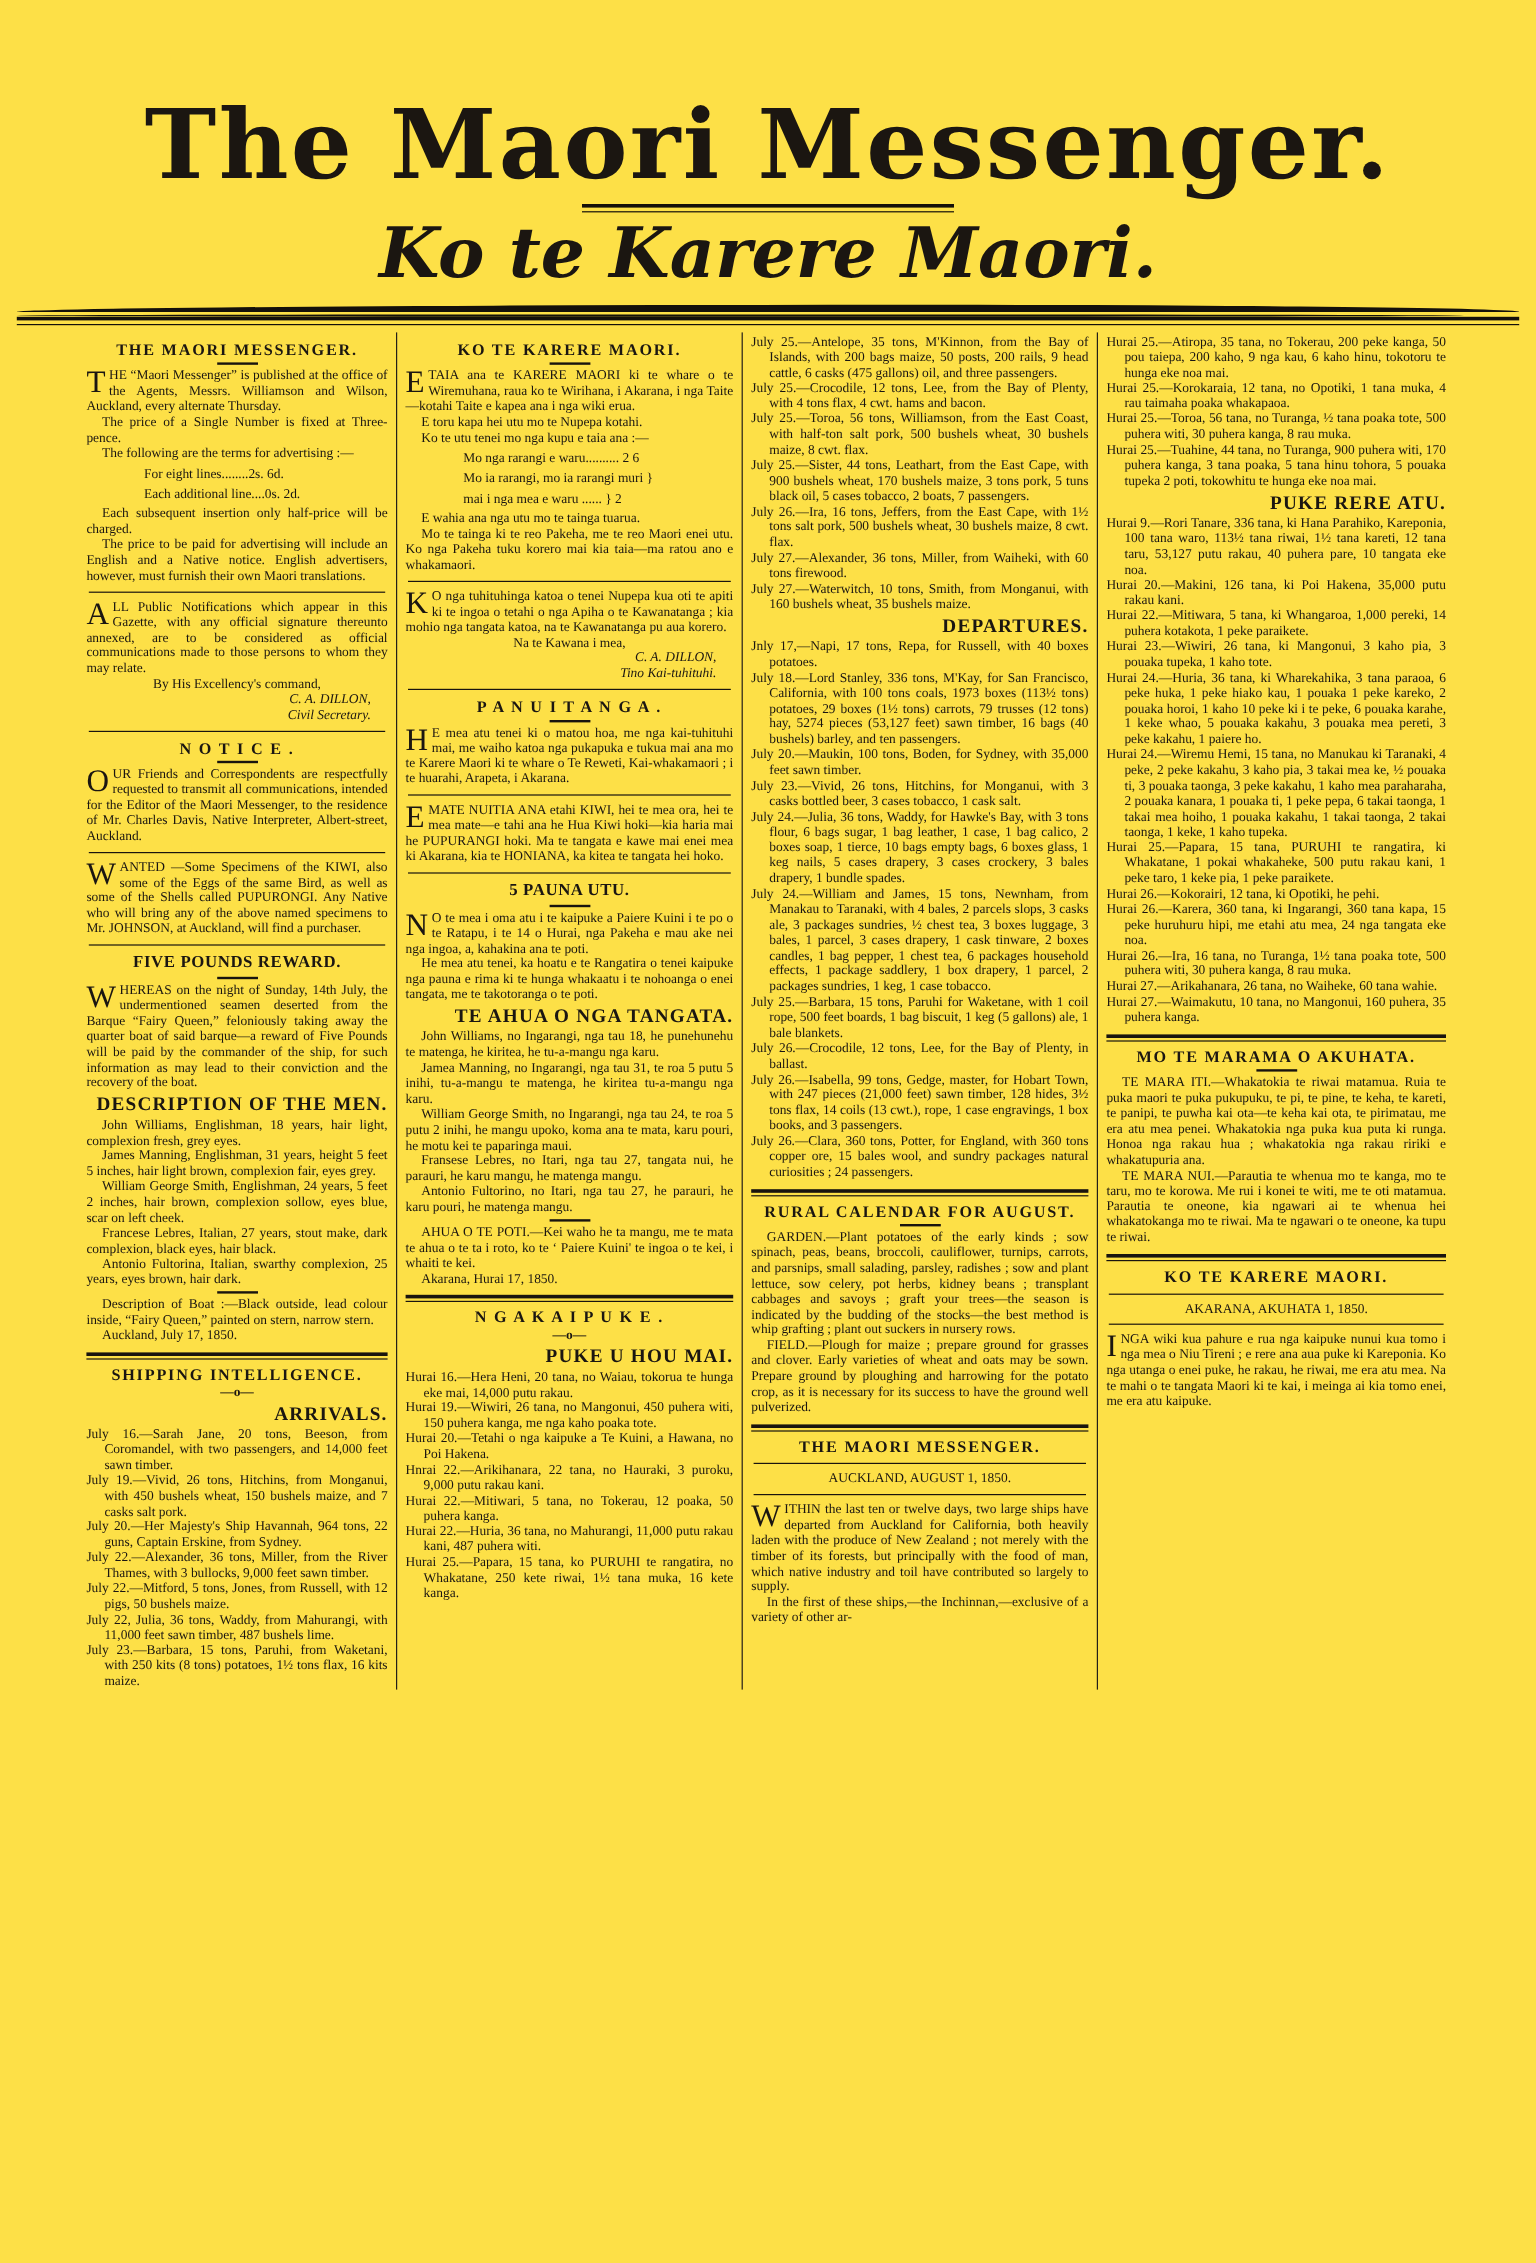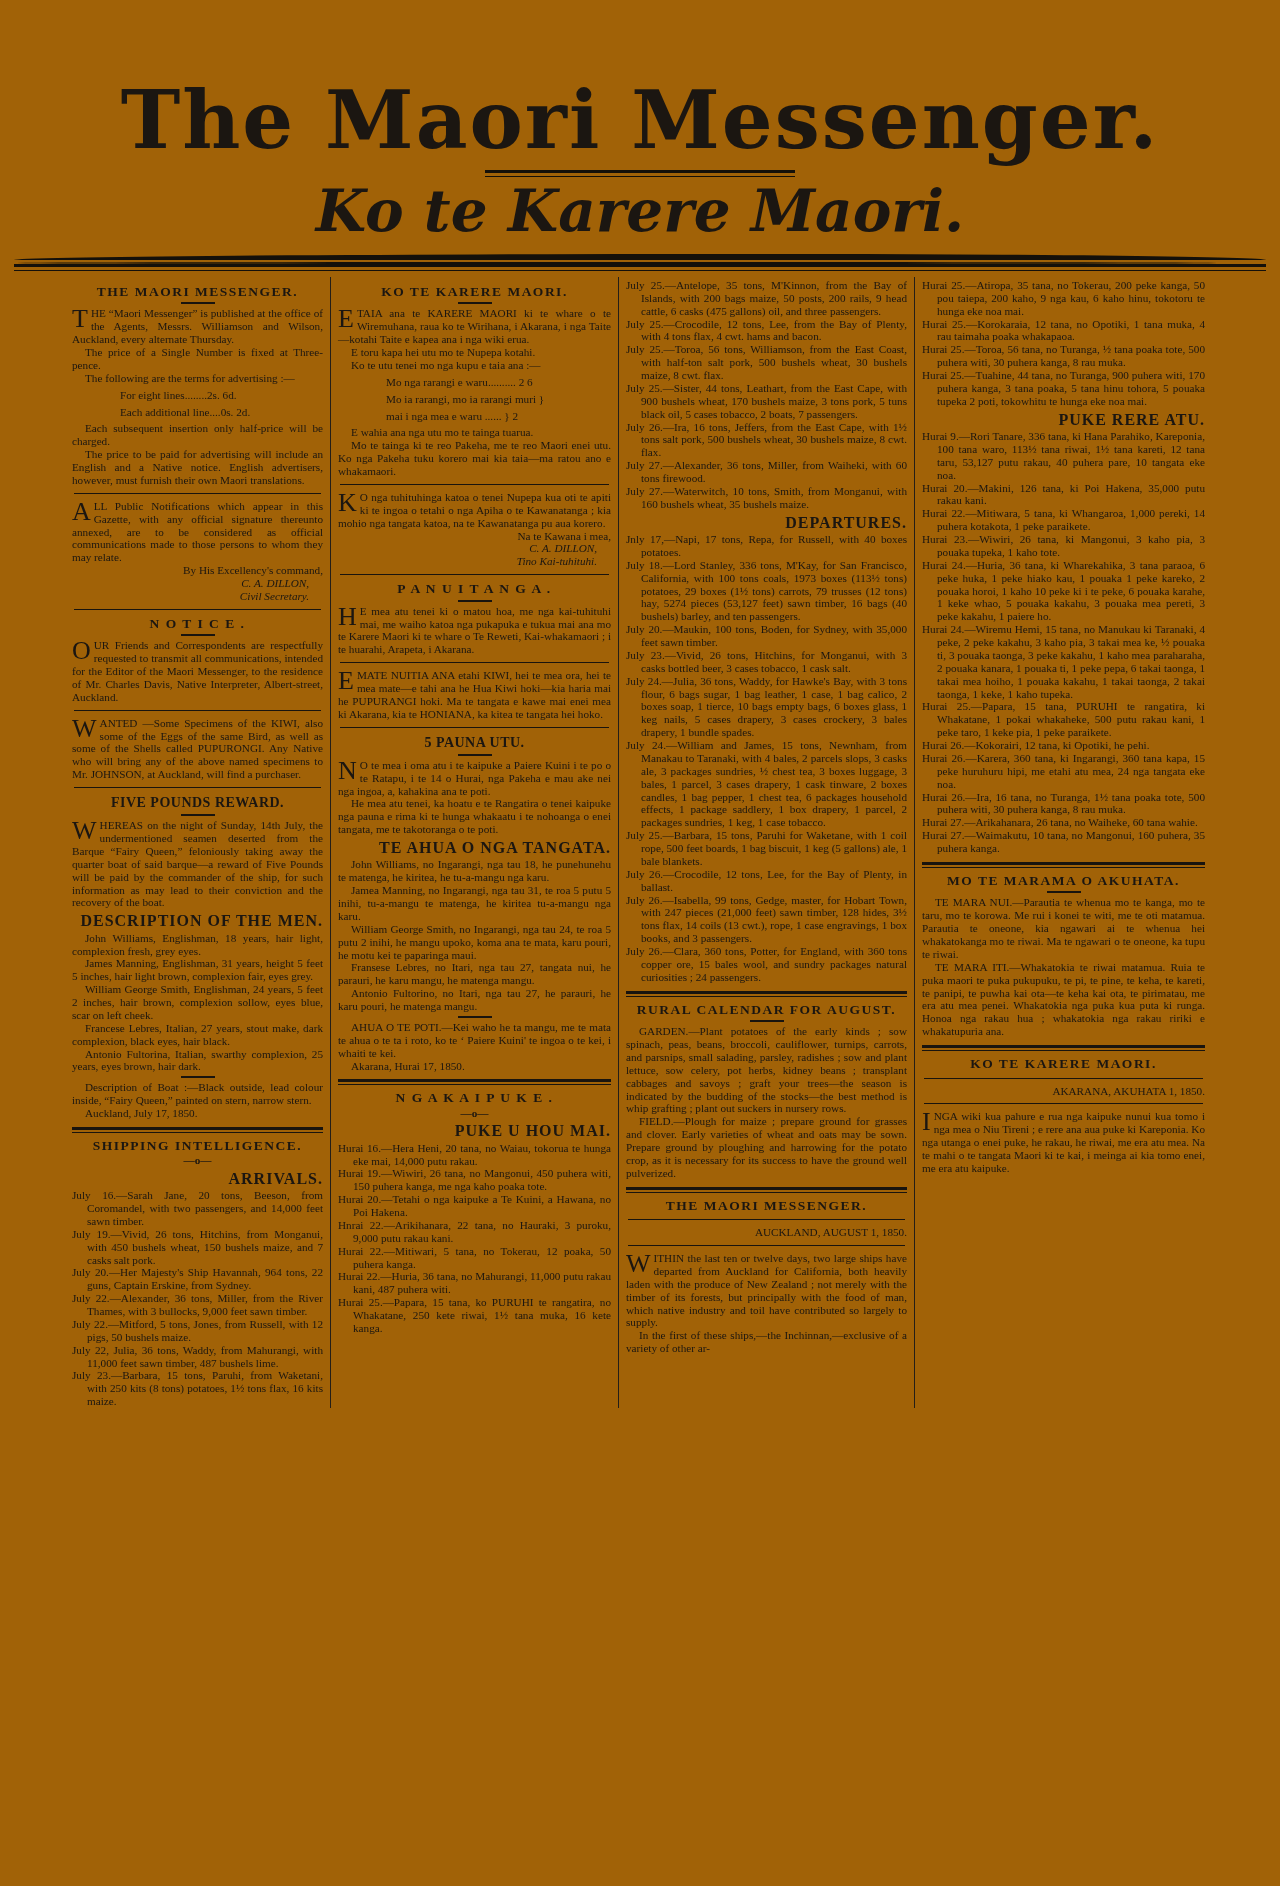--- a/index.html
+++ b/index.html
@@ -1,18 +1,18 @@
 <!DOCTYPE html>
 <html><head>
 <meta charset="utf-8">
 <style>
   html,body { margin:0; padding:0; background:#d8d4ca; }
   .page {
     width:1280px; height:1886px; margin:0 auto; position:relative;
-    background:#a16207; color:#1b1611; overflow:hidden;
+    background:#fde047; color:#1b1611; overflow:hidden;
     font-family:"Liberation Serif", serif;
   }
   .masthead { padding-top:78px; }
   .masthead-title {
     font-family:"DejaVu Serif", serif; font-weight:bold; font-size:80px;
     line-height:1.05; text-align:center; letter-spacing:2px; margin:0;
   }
   .title-rule { width:310px; margin:8px auto 4px; border-top:3px solid #151008; border-bottom:1px solid #151008; height:3px; }
   .masthead-sub {
     font-family:"DejaVu Serif", serif; font-style:italic; font-weight:bold;
@@ -26,21 +26,21 @@
   .head-rule { border-top:3px solid #14100a; border-bottom:1px solid #14100a; height:3px; margin:0 14px; }
 
   .columns { display:grid; grid-template-columns:265px 288px 296px 298px; width:1150px; margin:6px auto 0; }
   .col { padding:2px 7px 0; font-size:11.2px; line-height:1.15; text-align:justify; }
   .col + .col { border-left:1px solid #241f18; }
 
   .p   { margin:0; text-indent:13px; }
   .pd  { margin:0; }
   .pd::first-letter { float:left; font-size:26px; line-height:21px; padding:1px 3px 0 0; }
   .hang{ margin:0; padding-left:15px; text-indent:-15px; }
-  .c   { margin:0; text-align:right; }
+  .c   { margin:0; text-align:center; }
   .r   { margin:0; text-align:right; padding-right:14px;font-style:italic; }
   .tab { margin:4px; padding-left:44px; text-align:left; }
   .h1  { margin:5px 0 1px; text-align:center; font-weight:bold; font-size:13.5px; letter-spacing:1.5px; }
   .hb  { margin:7px 0 1px; text-align:center; font-weight:bold; font-size:14px; letter-spacing:0.5px; }
   .h2  { margin:3px 0 1px; text-align:right; font-weight:bold; font-size:16px; letter-spacing:1px; }
   .orn { text-align:center; margin:0; line-height:1.1; font-weight:bold; }
   .rule1 { border-top:1.5px solid #19140e; margin:6px 2px; }
   .rule2 { border-top:3px solid #19140e; border-bottom:1px solid #19140e; height:2px; margin:7px 0 5px; }
   .shortrule { width:34px; border-top:2px solid #19140e; margin:3px auto 3px; }
 </style>
@@ -198,22 +198,22 @@
         <p class="hang">Hurai 24.—Wiremu Hemi, 15 tana, no Manukau ki Taranaki, 4 peke, 2 peke kakahu, 3 kaho pia, 3 takai mea ke, ½ pouaka ti, 3 pouaka taonga, 3 peke kakahu, 1 kaho mea paraharaha, 2 pouaka kanara, 1 pouaka ti, 1 peke pepa, 6 takai taonga, 1 takai mea hoiho, 1 pouaka kakahu, 1 takai taonga, 2 takai taonga, 1 keke, 1 kaho tupeka.</p>
         <p class="hang">Hurai 25.—Papara, 15 tana, PURUHI te rangatira, ki Whakatane, 1 pokai whakaheke, 500 putu rakau kani, 1 peke taro, 1 keke pia, 1 peke paraikete.</p>
         <p class="hang">Hurai 26.—Kokorairi, 12 tana, ki Opotiki, he pehi.</p>
         <p class="hang">Hurai 26.—Karera, 360 tana, ki Ingarangi, 360 tana kapa, 15 peke huruhuru hipi, me etahi atu mea, 24 nga tangata eke noa.</p>
         <p class="hang">Hurai 26.—Ira, 16 tana, no Turanga, 1½ tana poaka tote, 500 puhera witi, 30 puhera kanga, 8 rau muka.</p>
         <p class="hang">Hurai 27.—Arikahanara, 26 tana, no Waiheke, 60 tana wahie.</p>
         <p class="hang">Hurai 27.—Waimakutu, 10 tana, no Mangonui, 160 puhera, 35 puhera kanga.</p>
         <div class="rule2"></div>
         <h3 class="h1">MO TE MARAMA O AKUHATA.</h3>
         <div class="shortrule"></div>
+        <p class="p">TE MARA ITI.—Whakatokia te riwai matamua. Ruia te puka maori te puka pukupuku, te pi, te pine, te keha, te kareti, te panipi, te puwha kai ota—te keha kai ota, te pirimatau, me era atu mea penei. Whakatokia nga puka kua puta ki runga. Honoa nga rakau hua ; whakatokia nga rakau ririki e whakatupuria ana.</p>
         <p class="p">TE MARA NUI.—Parautia te whenua mo te kanga, mo te taru, mo te korowa. Me rui i konei te witi, me te oti matamua. Parautia te oneone, kia ngawari ai te whenua hei whakatokanga mo te riwai. Ma te ngawari o te oneone, ka tupu te riwai.</p>
-        <p class="p">TE MARA ITI.—Whakatokia te riwai matamua. Ruia te puka maori te puka pukupuku, te pi, te pine, te keha, te kareti, te panipi, te puwha kai ota—te keha kai ota, te pirimatau, me era atu mea penei. Whakatokia nga puka kua puta ki runga. Honoa nga rakau hua ; whakatokia nga rakau ririki e whakatupuria ana.</p>
         <div class="rule2"></div>
         <h3 class="h1">KO TE KARERE MAORI.</h3>
         <div class="rule1"></div>
         <p class="c">AKARANA, AKUHATA 1, 1850.</p>
         <div class="rule1"></div>
         <p class="pd">I NGA wiki kua pahure e rua nga kaipuke nunui kua tomo i nga mea o Niu Tireni ; e rere ana aua puke ki Kareponia. Ko nga utanga o enei puke, he rakau, he riwai, me era atu mea. Na te mahi o te tangata Maori ki te kai, i meinga ai kia tomo enei, me era atu kaipuke.</p>
       </div>
   </div>
 </div>
 

